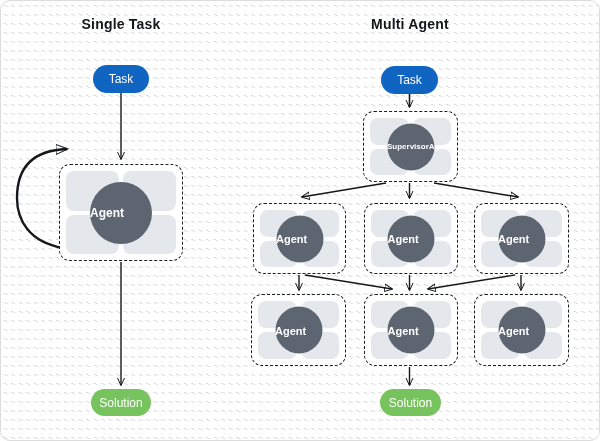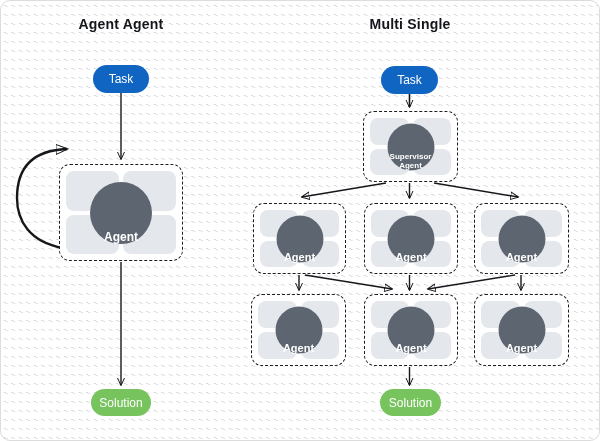--- a/index.html
+++ b/index.html
@@ -42,21 +42,21 @@
     grid-template-columns:1fr 1fr;
     grid-template-rows:1fr 1fr;
     gap:4px;
     padding:6px;
   }
   .tile{background:var(--module_tile,#e4e7ec);border-radius:8px;}
   .circle{
     position:absolute;left:50%;top:50%;transform:translate(-50%,-50%);
     background:var(--agent_circle,#5d6571);
     border-radius:50%;
-    display:flex;flex-direction:column;align-items:center;justify-content:flex-end;
+    display:flex;flex-direction:row;align-items:center;justify-content:flex-start;
     color:#ffffff;font-weight:bold;text-align:center;
   }
   .node.big .circle{width:62px;height:62px;font-size:12px;}
   .node.small .circle{width:47px;height:47px;font-size:11px;}
   .node.super .circle{width:47px;height:47px;font-size:8px;line-height:1.1;}
   .node.super .circle span{display:block;}
 </style>
 </head>
 <body>
 
@@ -81,22 +81,22 @@
     <line x1="408.5" y1="182" x2="408.5" y2="197" stroke-width="1.4" marker-end="url(#ah)"></line>
     <line x1="433" y1="182" x2="517" y2="196" stroke-width="1.4" marker-end="url(#ah)"></line>
     <line x1="298" y1="274" x2="298" y2="289" stroke-width="1.4" marker-end="url(#ah)"></line>
     <line x1="304" y1="274" x2="391" y2="288" stroke-width="1.4" marker-end="url(#ah)"></line>
     <line x1="408.5" y1="274" x2="408.5" y2="289" stroke-width="1.4" marker-end="url(#ah)"></line>
     <line x1="514" y1="274" x2="427" y2="288" stroke-width="1.4" marker-end="url(#ah)"></line>
     <line x1="520" y1="274" x2="520" y2="289" stroke-width="1.4" marker-end="url(#ah)"></line>
     <line x1="408.5" y1="366" x2="408.5" y2="384" stroke-width="1.4" marker-end="url(#ah)"></line>
   </svg>
 
-  <div class="title" style="left:40px;top:15px;">Agent Agent</div>
-  <div class="title" style="left:329px;top:15px;">Multi Single</div>
+  <div class="title" style="left:40px;top:15px;">Single Task</div>
+  <div class="title" style="left:329px;top:15px;">Multi Agent</div>
 
   <div class="pill blue" style="left:92px;top:64px;width:56px;height:28px;">Task</div>
 
   <div class="node big" style="left:58px;top:163px;width:124px;height:97px;">
     <div class="tile"></div>
     <div class="tile"></div>
     <div class="tile"></div>
     <div class="tile"></div>
     <div class="circle">
         <span>Agent</span>

